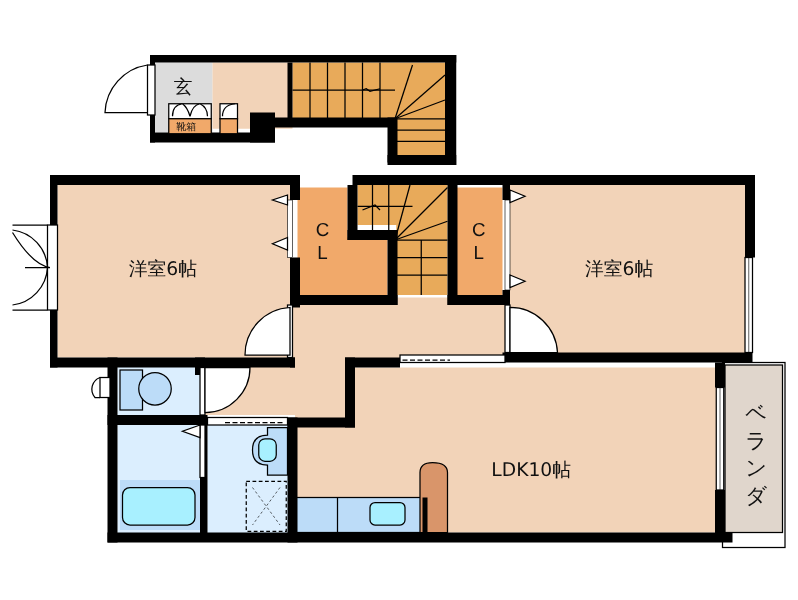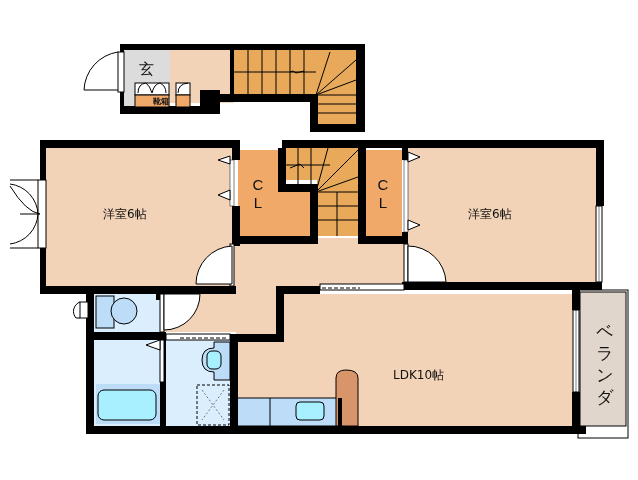--- a/index.html
+++ b/index.html
@@ -1,19 +1,19 @@
 <!DOCTYPE html>
 <html><head>
 <meta charset="utf-8">
 <style>
   html, body { margin: 0; padding: 0; background: #ffffff; }
   body { width: 638px; height: 480px; position: relative; overflow: hidden; font-family: "DejaVu Sans", sans-serif; }
   svg { position: absolute; left: 0; top: 0; }
   .lbl { position: absolute; font-family: "DejaVu Sans", sans-serif; color: #111; white-space: nowrap; }
-  .room-label { font-size: 12px; }
+  .room-label { font-size: 15px; }
   .cl { font-size: 15px; line-height: 18px; text-align: center; width: 20px; font-family: "Liberation Sans", sans-serif; }
   .vert { font-size: 17px; line-height: 22px; width: 20px; text-align: center; }
 </style>
 </head>
 <body>
 
 <svg width="638" height="480" viewBox="0 0 638 480">
 
   <g>
 
@@ -190,21 +190,21 @@
 
     <rect x="80" y="302" width="8" height="16" fill="#fff" stroke="#000" stroke-width="1"></rect>
     <path d="M80 302 A10 10 0 0 0 76 318 L80 318" fill="none" stroke="#000" stroke-width="1"></path>
 
     <rect x="160" y="340" width="4" height="42" fill="#fff" stroke="#000" stroke-width="1"></rect>
     <polygon points="160,340 146,345 160,350" fill="#fff" stroke="#000" stroke-width="1"></polygon>
   </g>
 </svg>
 
 <div class="lbl" style="left:139px; top:60px; font-size:15px;">玄</div>
-<div class="lbl" style="left:141px; top:96px; font-size:8px; font-weight:bold;margin-left:12px;">靴箱</div>
+<div class="lbl" style="left:141px; top:96px; font-size:8px; font-weight:normal;">靴箱</div>
 
 <div class="lbl room-label" style="left:103px; top:206px;">洋室6帖</div>
 <div class="lbl room-label" style="left:468px; top:206px;">洋室6帖</div>
 <div class="lbl room-label" style="left:393px; top:367px;">LDK10帖</div>
 
 <div class="lbl cl" style="left:248px; top:176px;">
   <div>C</div>
   <div>L</div>
 </div>
 <div class="lbl cl" style="left:373px; top:176px;">

